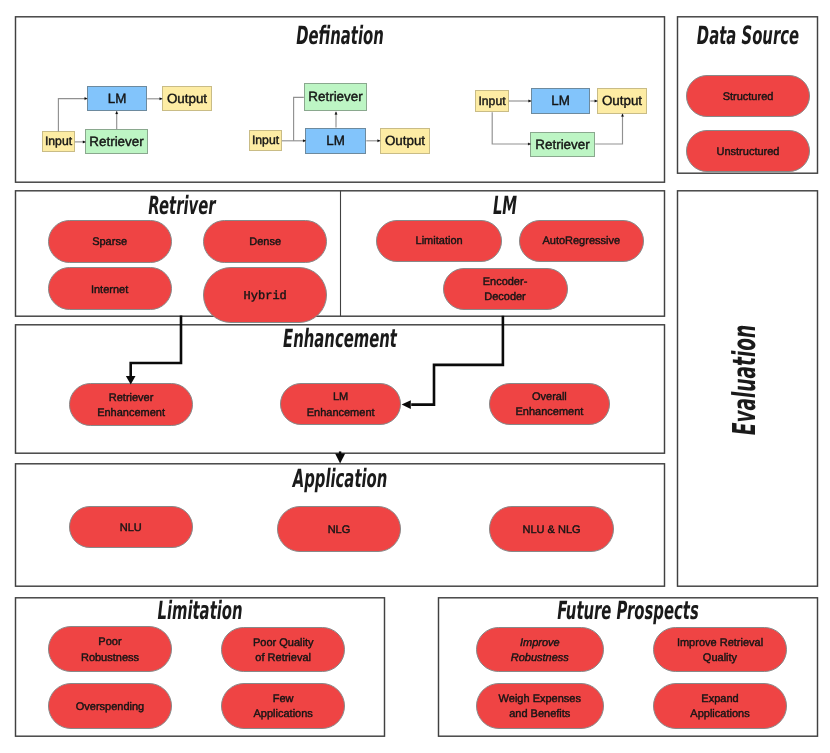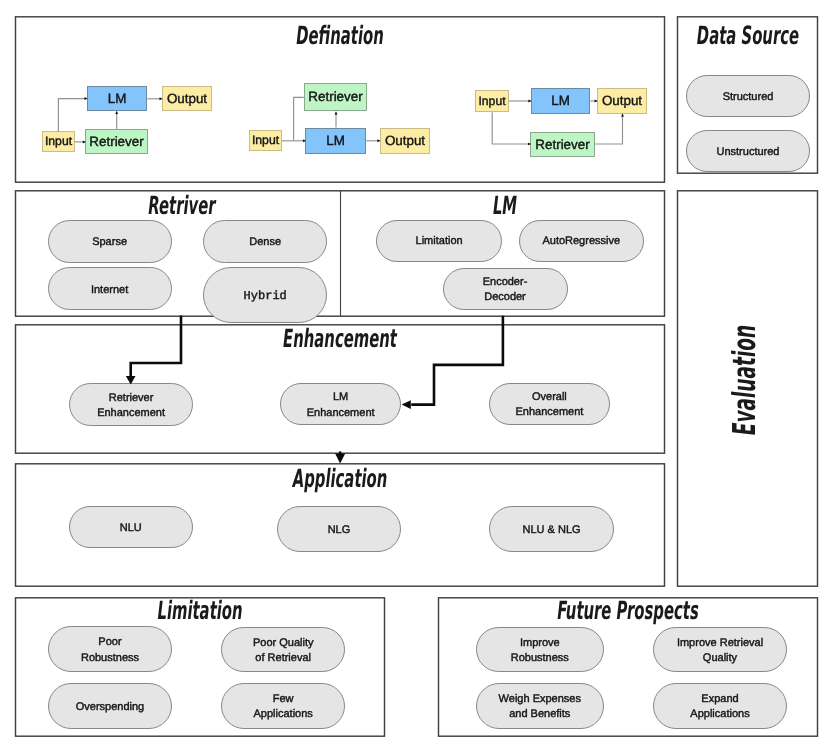--- a/index.html
+++ b/index.html
@@ -5,21 +5,21 @@
   html,body{margin:0;padding:0;background:#ffffff;}
   *{-webkit-font-smoothing:antialiased;text-rendering:geometricPrecision;}
   body{width:830px;height:753px;position:relative;overflow:hidden;
        font-family:"Liberation Sans", sans-serif;color:#000;}
   .panel{position:absolute;background:transparent;box-sizing:border-box;}
   .title{position:absolute;font-family:"DejaVu Sans",sans-serif;
          font-stretch:condensed;font-size:25.2px;
          font-weight:bold;font-style:italic;color:#1a1a1a;white-space:nowrap;
          transform:translateX(-50%) scaleX(0.655);transform-origin:50% 0;}
   .vtitle{transform:translate(-50%,-50%) rotate(-90deg) scaleX(0.655);transform-origin:50% 50%;}
-  .pill{position:absolute;border:1px solid #888;border-radius:999px;background:#e5e5e5;
+  .pill{position:absolute;border:1px solid #888;border-radius:999px;background:#ef4444;
         display:flex;align-items:center;justify-content:center;text-align:center;
         box-sizing:border-box;line-height:15.2px;padding-top:3px;color:#161616;
         -webkit-text-stroke:0.42px #141414;}
   .nbox{position:absolute;border:1px solid #8a8a8a;box-sizing:border-box;
         display:flex;align-items:center;justify-content:center;color:#141414;
         -webkit-text-stroke:0.4px #141414;line-height:1;}
   svg.ov{position:absolute;left:0;top:0;width:830px;height:753px;overflow:visible;}
 </style>
 </head>
 <body>
@@ -155,21 +155,21 @@
 <div class="pill ml" style="left:48.1px;top:683.1px;width:123.8px;height:45.7px;font-size:11px;">
   <span>Overspending</span>
   </div>
 <div class="pill ml" style="left:221.2px;top:683.1px;width:124px;height:45.7px;font-size:11px;">
   <span>Few<br>Applications</span>
   </div>
 
 <div class="panel" style="left:436.75px;top:596.45px;width:381.50px;height:139.90px;">
 </div>
 
-<div class="pill ml" style="left:476px;top:626.7px;width:127.6px;height:45.3px;font-size:11px;">
+<div class="pill ml" style="left:476px;top:626.7px;width:127.6px;height:45.3px;font-size:11px;font-style:italic;">
   <span>Improve<br>Robustness</span>
   </div>
 <div class="pill ml" style="left:653.1px;top:626.7px;width:133.8px;height:45.5px;font-size:11px;">
   <span>Improve Retrieval<br>Quality</span>
   </div>
 <div class="pill ml" style="left:476px;top:683px;width:127.6px;height:45.5px;font-size:11px;">
   <span>Weigh Expenses<br>and Benefits</span>
   </div>
 <div class="pill ml" style="left:653.1px;top:683px;width:133.8px;height:45.5px;font-size:11px;">
   <span>Expand<br>Applications</span>

